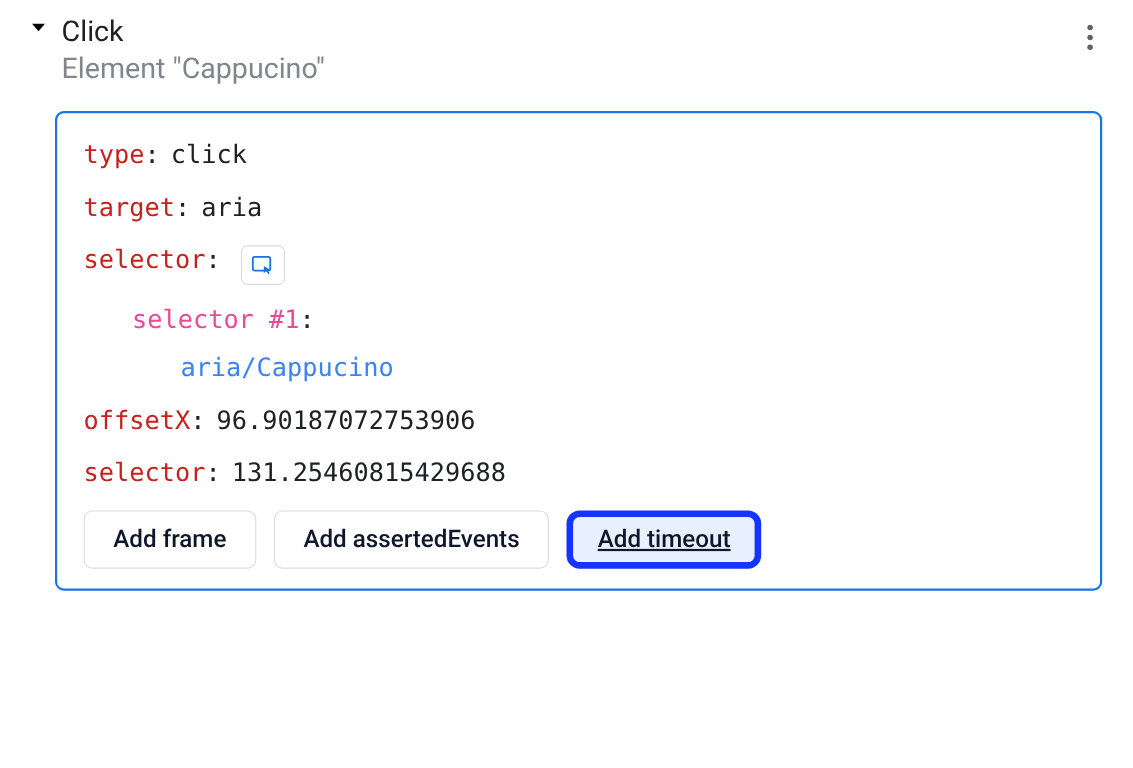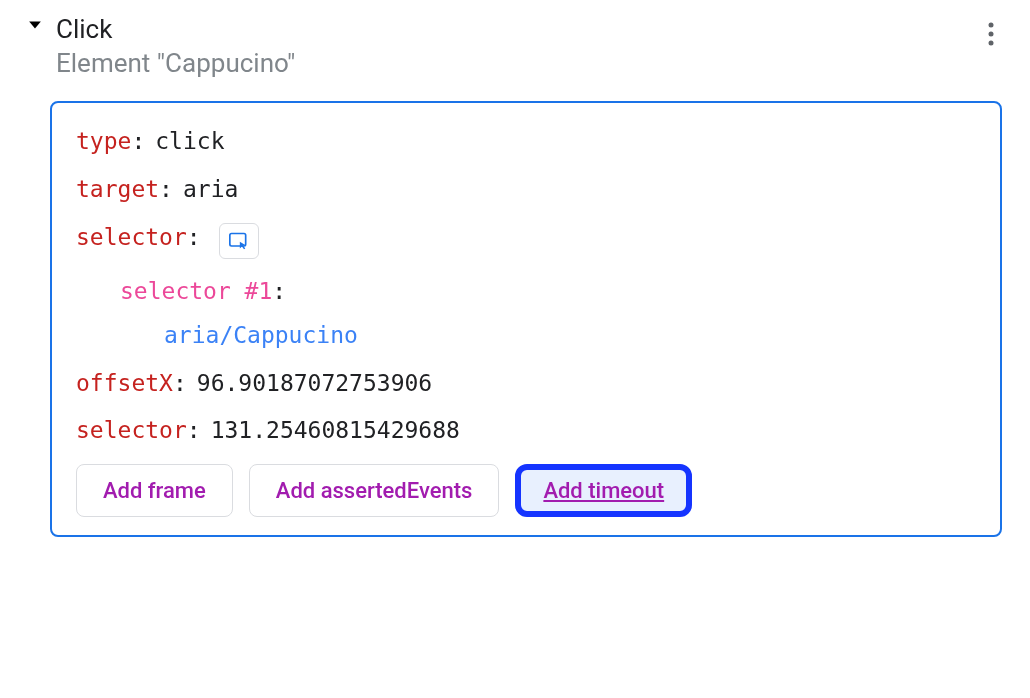--- a/index.html
+++ b/index.html
@@ -121,21 +121,21 @@
     .button-row {
       display: flex;
       gap: 16px;
       margin-top: 12px;
       flex-wrap: wrap;
     }
     .action-btn {
       border: 1px solid #dadce0;
       border-radius: 8px;
       background: #fff;
-      color: #a21caf;
+      color: #0f172a;
       font-size: 22px;
       font-weight: 500;
       padding: 12px 26px;
       cursor: pointer;
       font-family: -apple-system, BlinkMacSystemFont, "Segoe UI", Roboto, sans-serif;
     }
     .action-btn.highlighted {
       border: 6px solid #1534ff;
       background: #e8f0fe;
       padding: 8px 22px;

